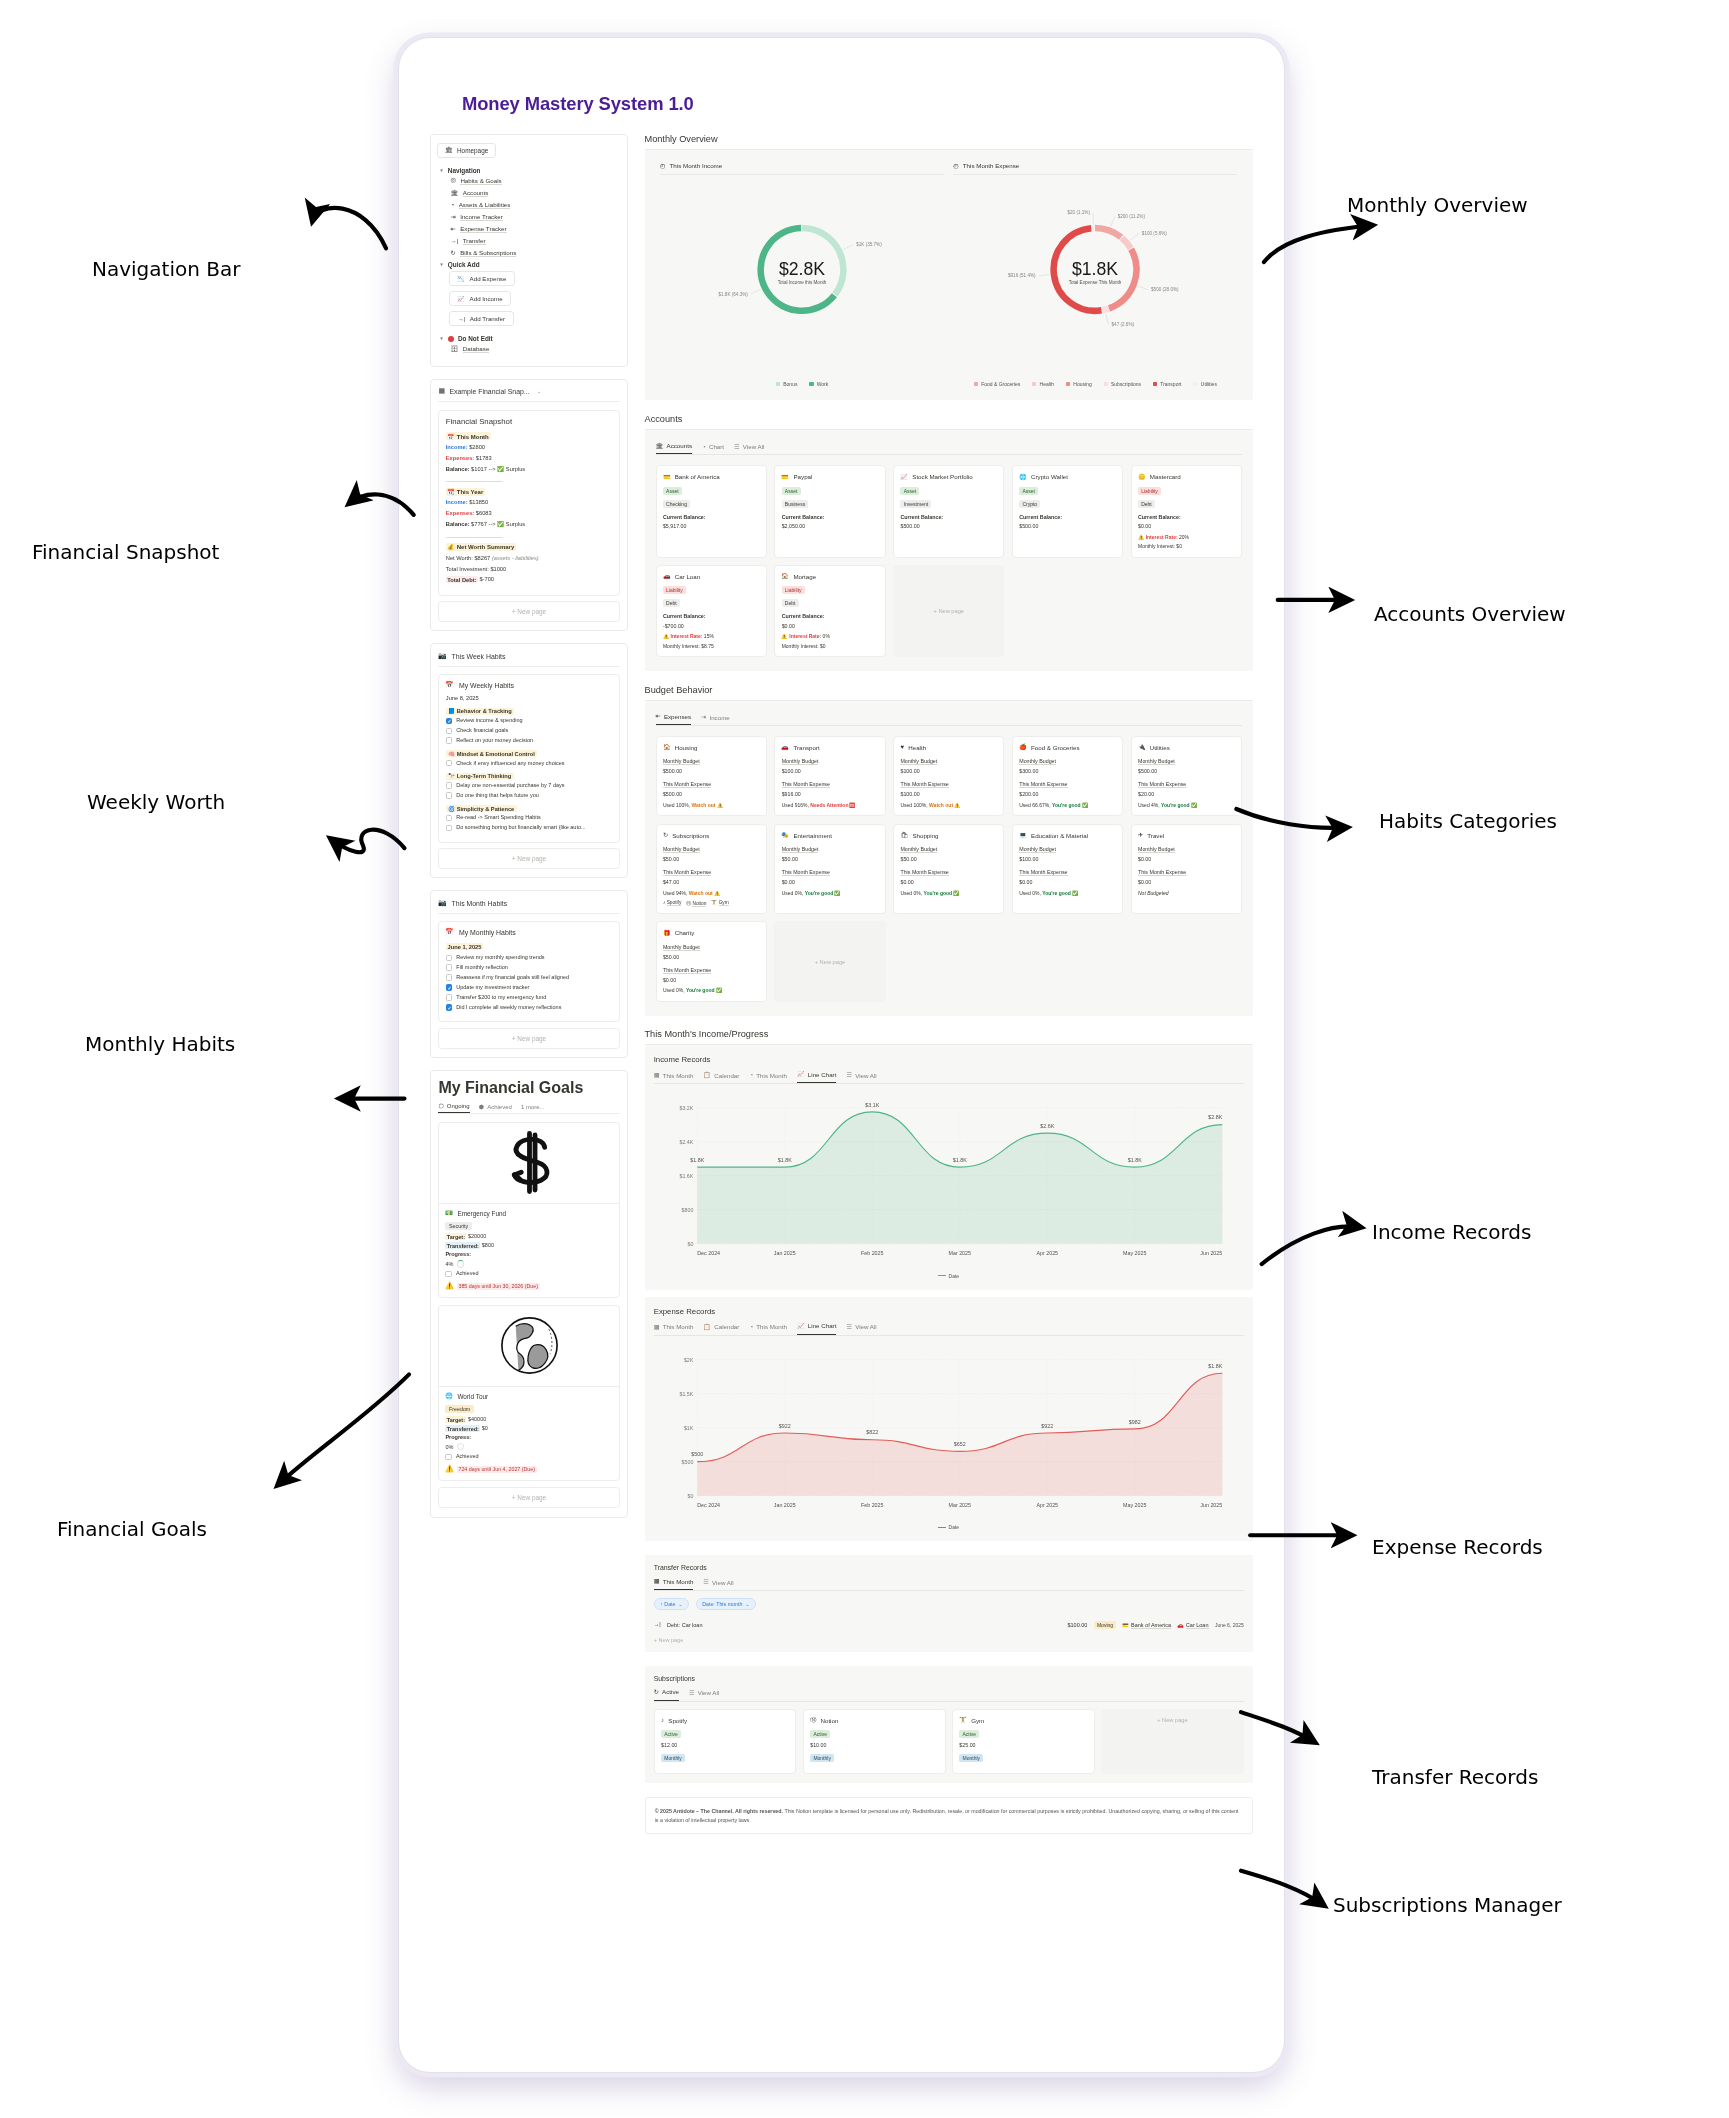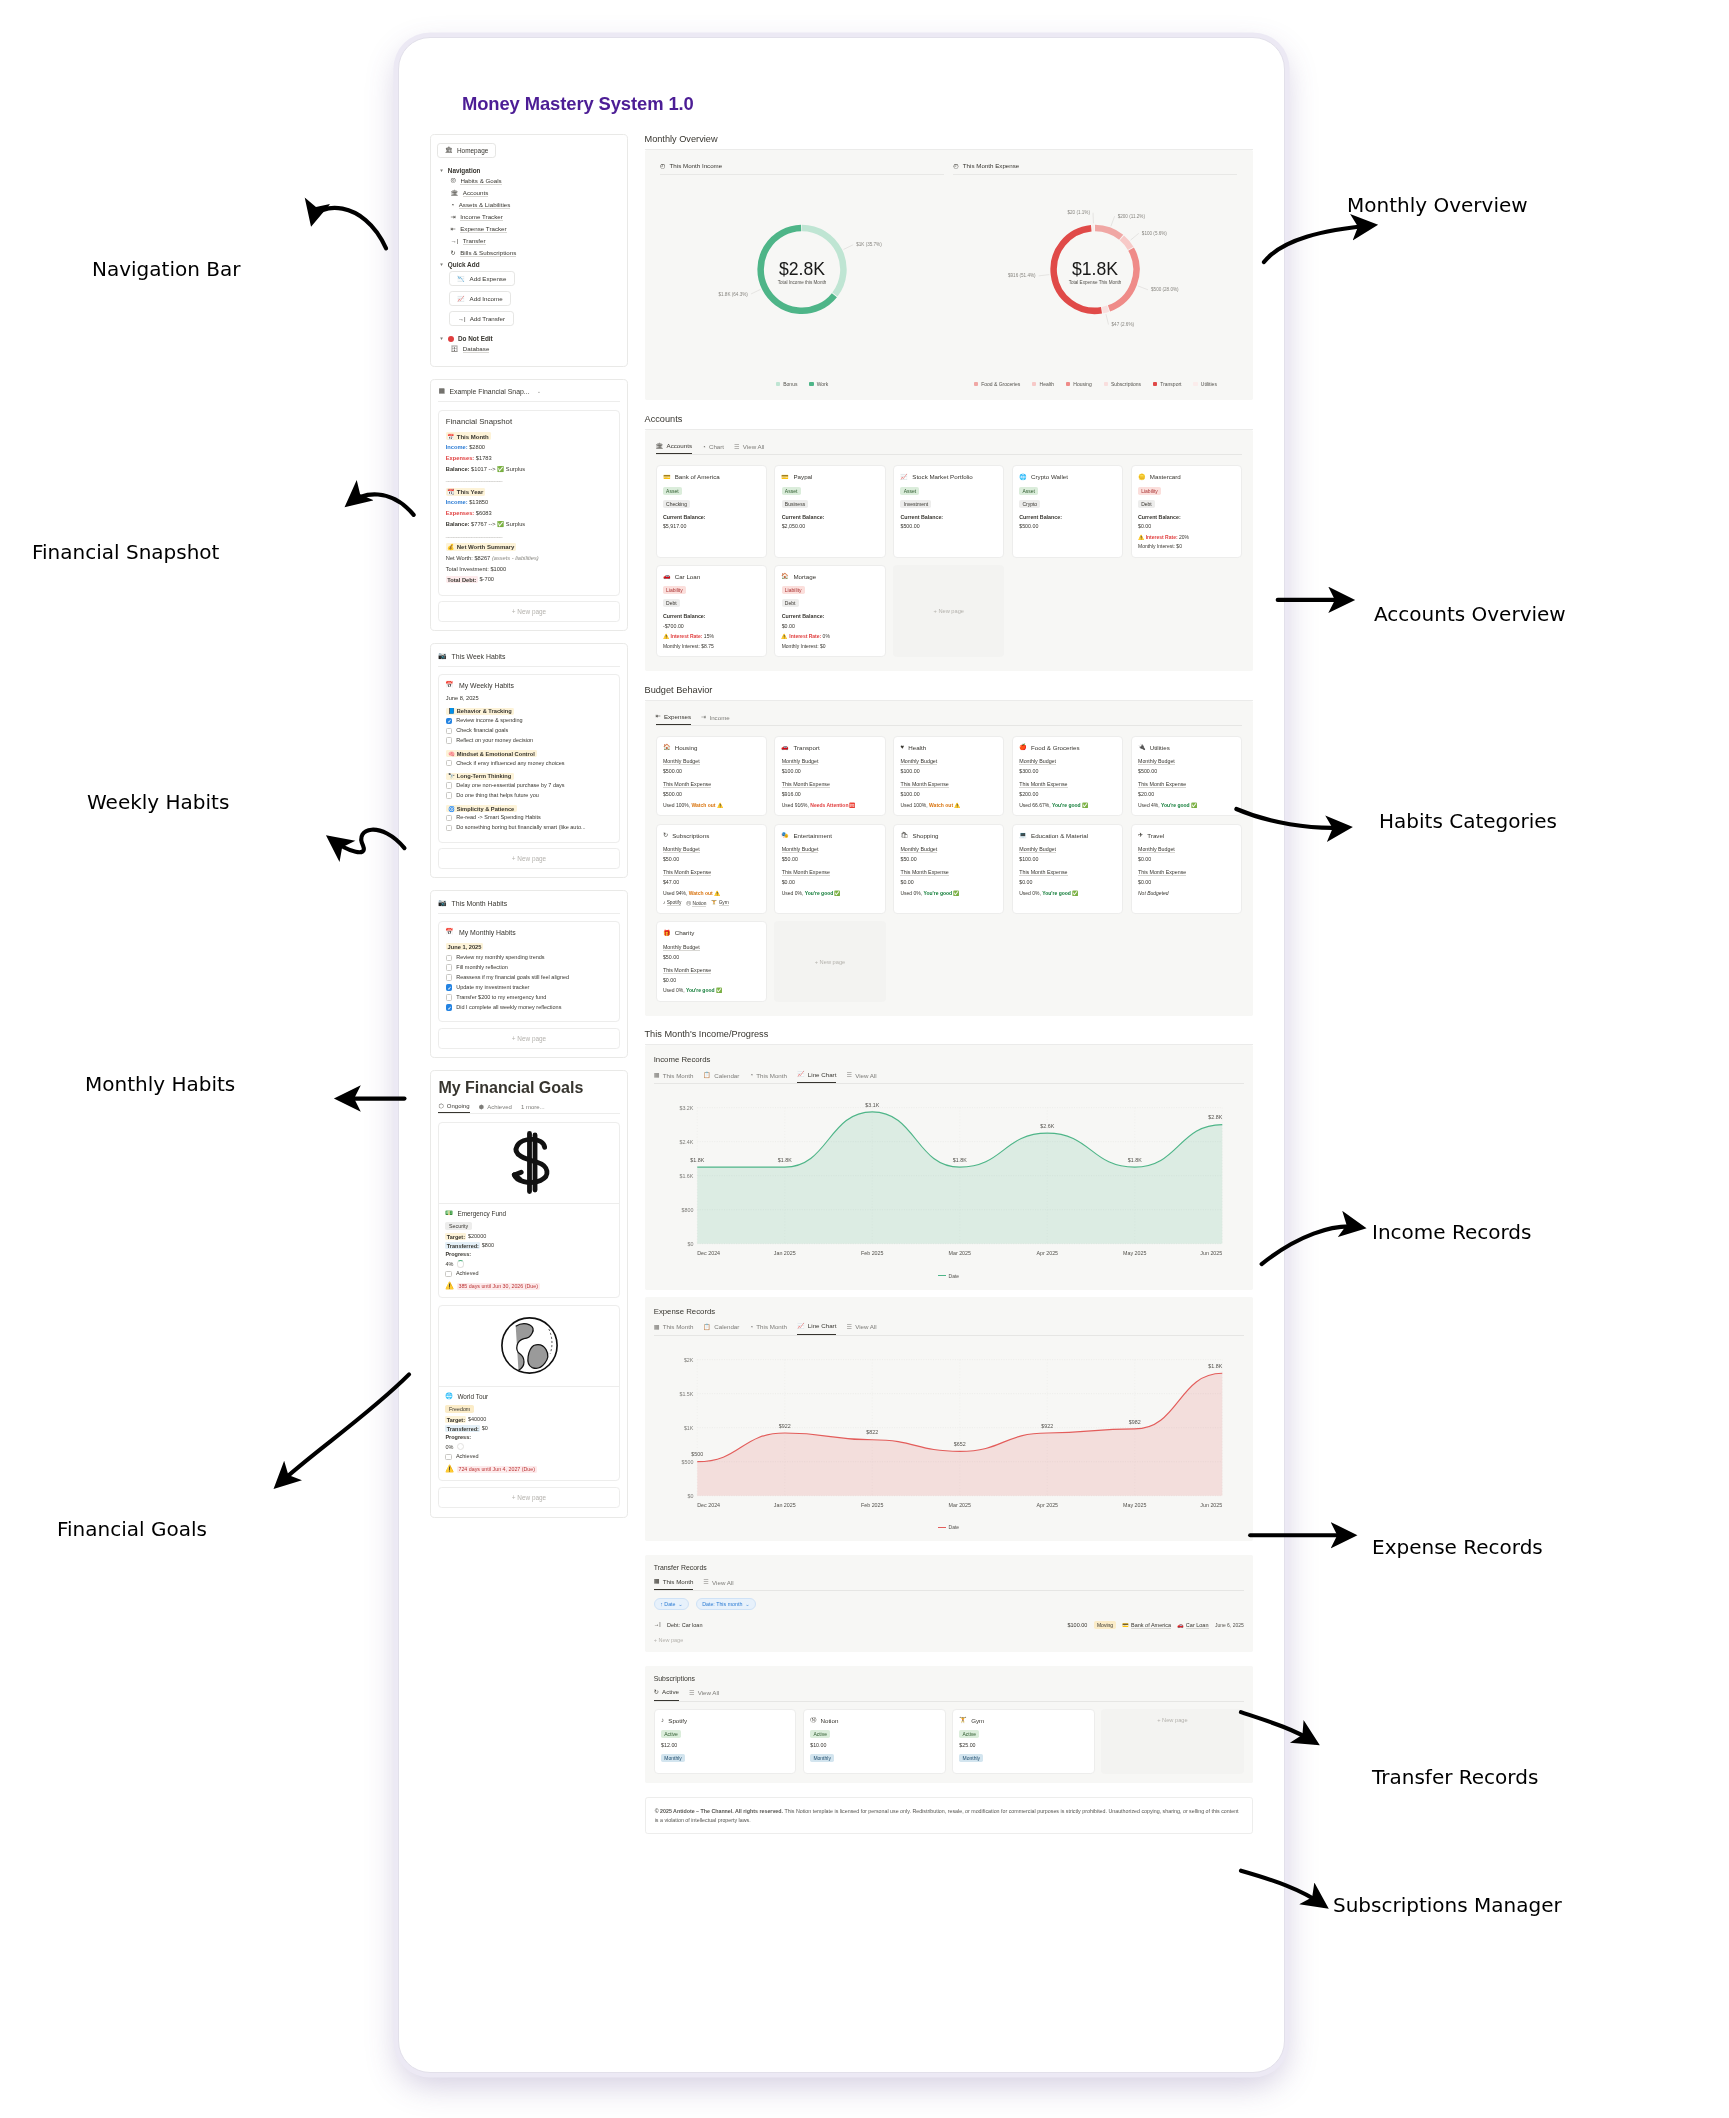--- a/index.html
+++ b/index.html
@@ -822,30 +822,30 @@
     </svg>
     <div class="anno" style="left: 32px; top: 540px;">Financial Snapshot</div>
     <svg class="arrow" width="1730" height="2119" style="left: 0px; top: 0px;" viewBox="0 0 3764 4610">
       <defs>
         <marker id="ahfinancial-snapshot" markerWidth="7" markerHeight="7" refX="5" refY="3.2" orient="auto">
           <path d="M0,0 L6.5,3.2 L0,6.4 L1.6,3.2 Z" fill="#000"></path>
         </marker>
       </defs>
       <path d="M 900 1120 C 850 1060, 790 1070, 760 1095" stroke="#000" stroke-width="9" fill="none" stroke-linecap="round" marker-end="url(#ahfinancial-snapshot)"></path>
     </svg>
-    <div class="anno" style="left: 87px; top: 790px;">Weekly Habits</div>
+    <div class="anno" style="left: 87px; top: 790px;">Weekly Worth</div>
     <svg class="arrow" width="1730" height="2119" style="left: 0px; top: 0px;" viewBox="0 0 3764 4610">
       <defs>
         <marker id="ahweekly-habits" markerWidth="7" markerHeight="7" refX="5" refY="3.2" orient="auto">
           <path d="M0,0 L6.5,3.2 L0,6.4 L1.6,3.2 Z" fill="#000"></path>
         </marker>
       </defs>
       <path d="M 880 1845 C 830 1785, 770 1800, 790 1840 C 800 1865, 760 1855, 720 1825" stroke="#000" stroke-width="9" fill="none" stroke-linecap="round" marker-end="url(#ahweekly-habits)"></path>
     </svg>
-    <div class="anno" style="left: 85px; top: 1072px;">Monthly Habits</div>
+    <div class="anno" style="left: 85px; top: 1032px;">Monthly Habits</div>
     <svg class="arrow" width="1730" height="2119" style="left: 0px; top: 0px;" viewBox="0 0 3764 4610">
       <defs>
         <marker id="ahmonthly-habits" markerWidth="7" markerHeight="7" refX="5" refY="3.2" orient="auto">
           <path d="M0,0 L6.5,3.2 L0,6.4 L1.6,3.2 Z" fill="#000"></path>
         </marker>
       </defs>
       <path d="M 880 2390 L 740 2390" stroke="#000" stroke-width="9" fill="none" stroke-linecap="round" marker-end="url(#ahmonthly-habits)"></path>
     </svg>
     <div class="anno" style="left: 57px; top: 1517px;">Financial Goals</div>
     <svg class="arrow" width="1730" height="2119" style="left: 0px; top: 0px;" viewBox="0 0 3764 4610">

